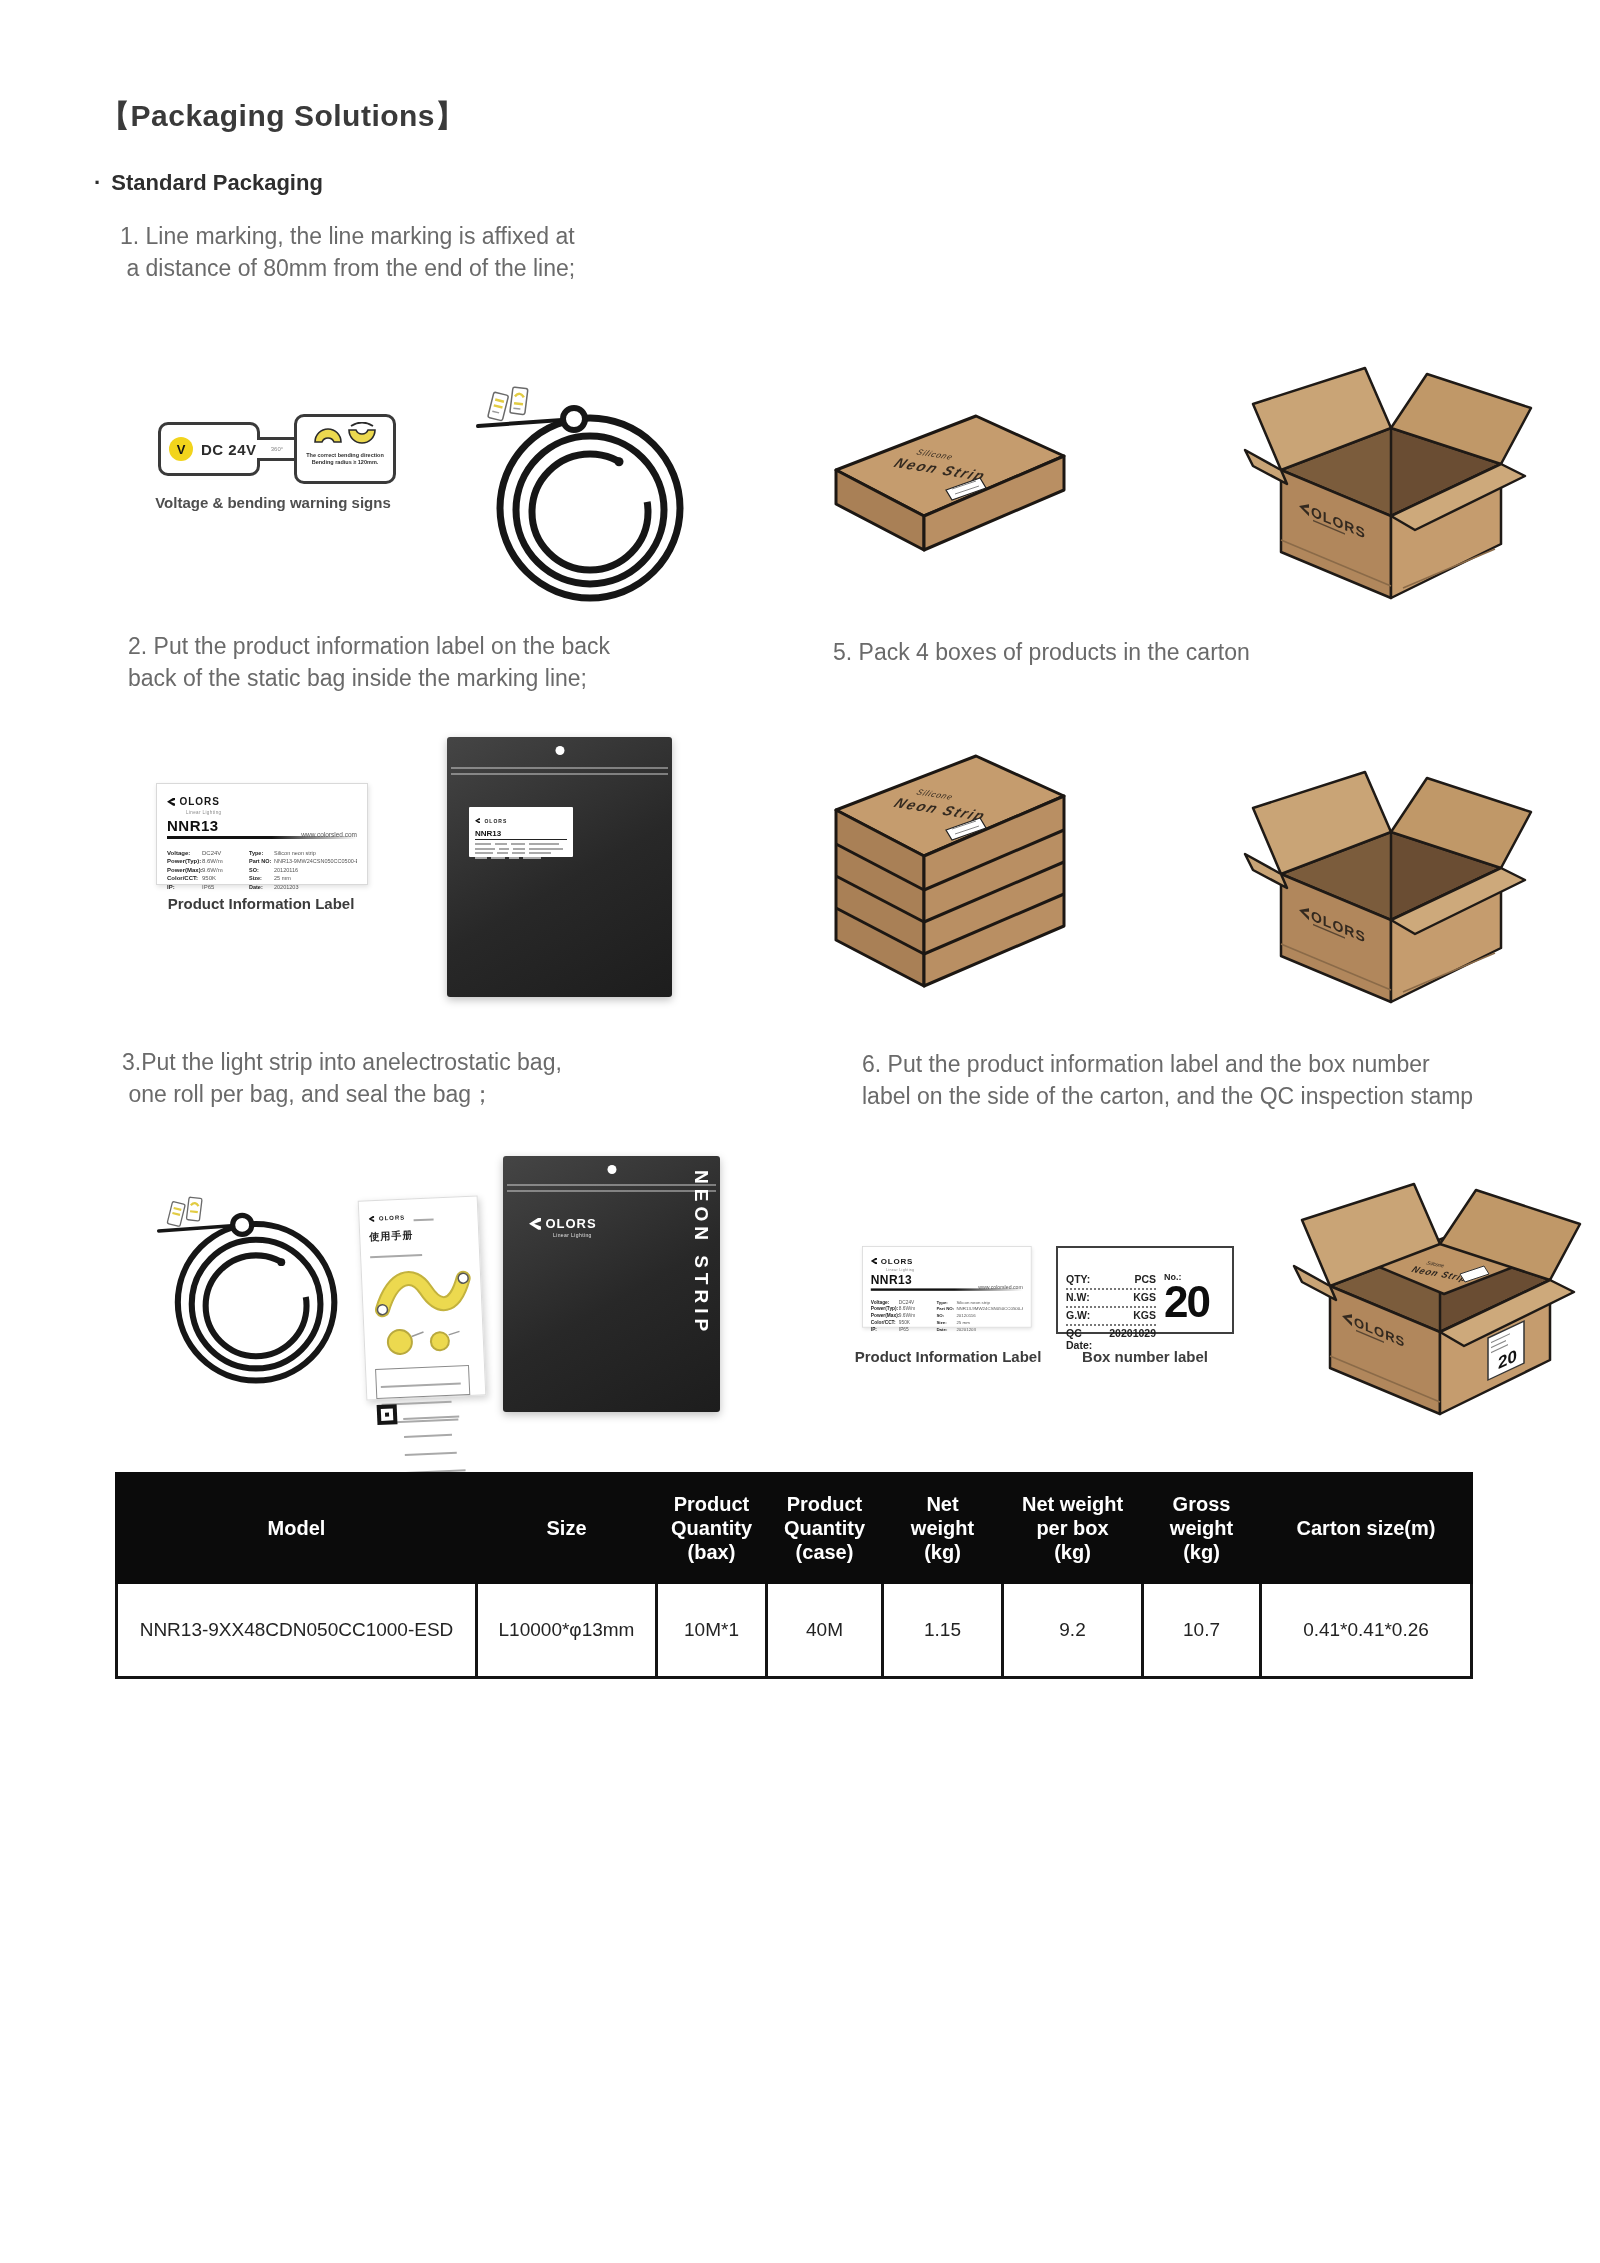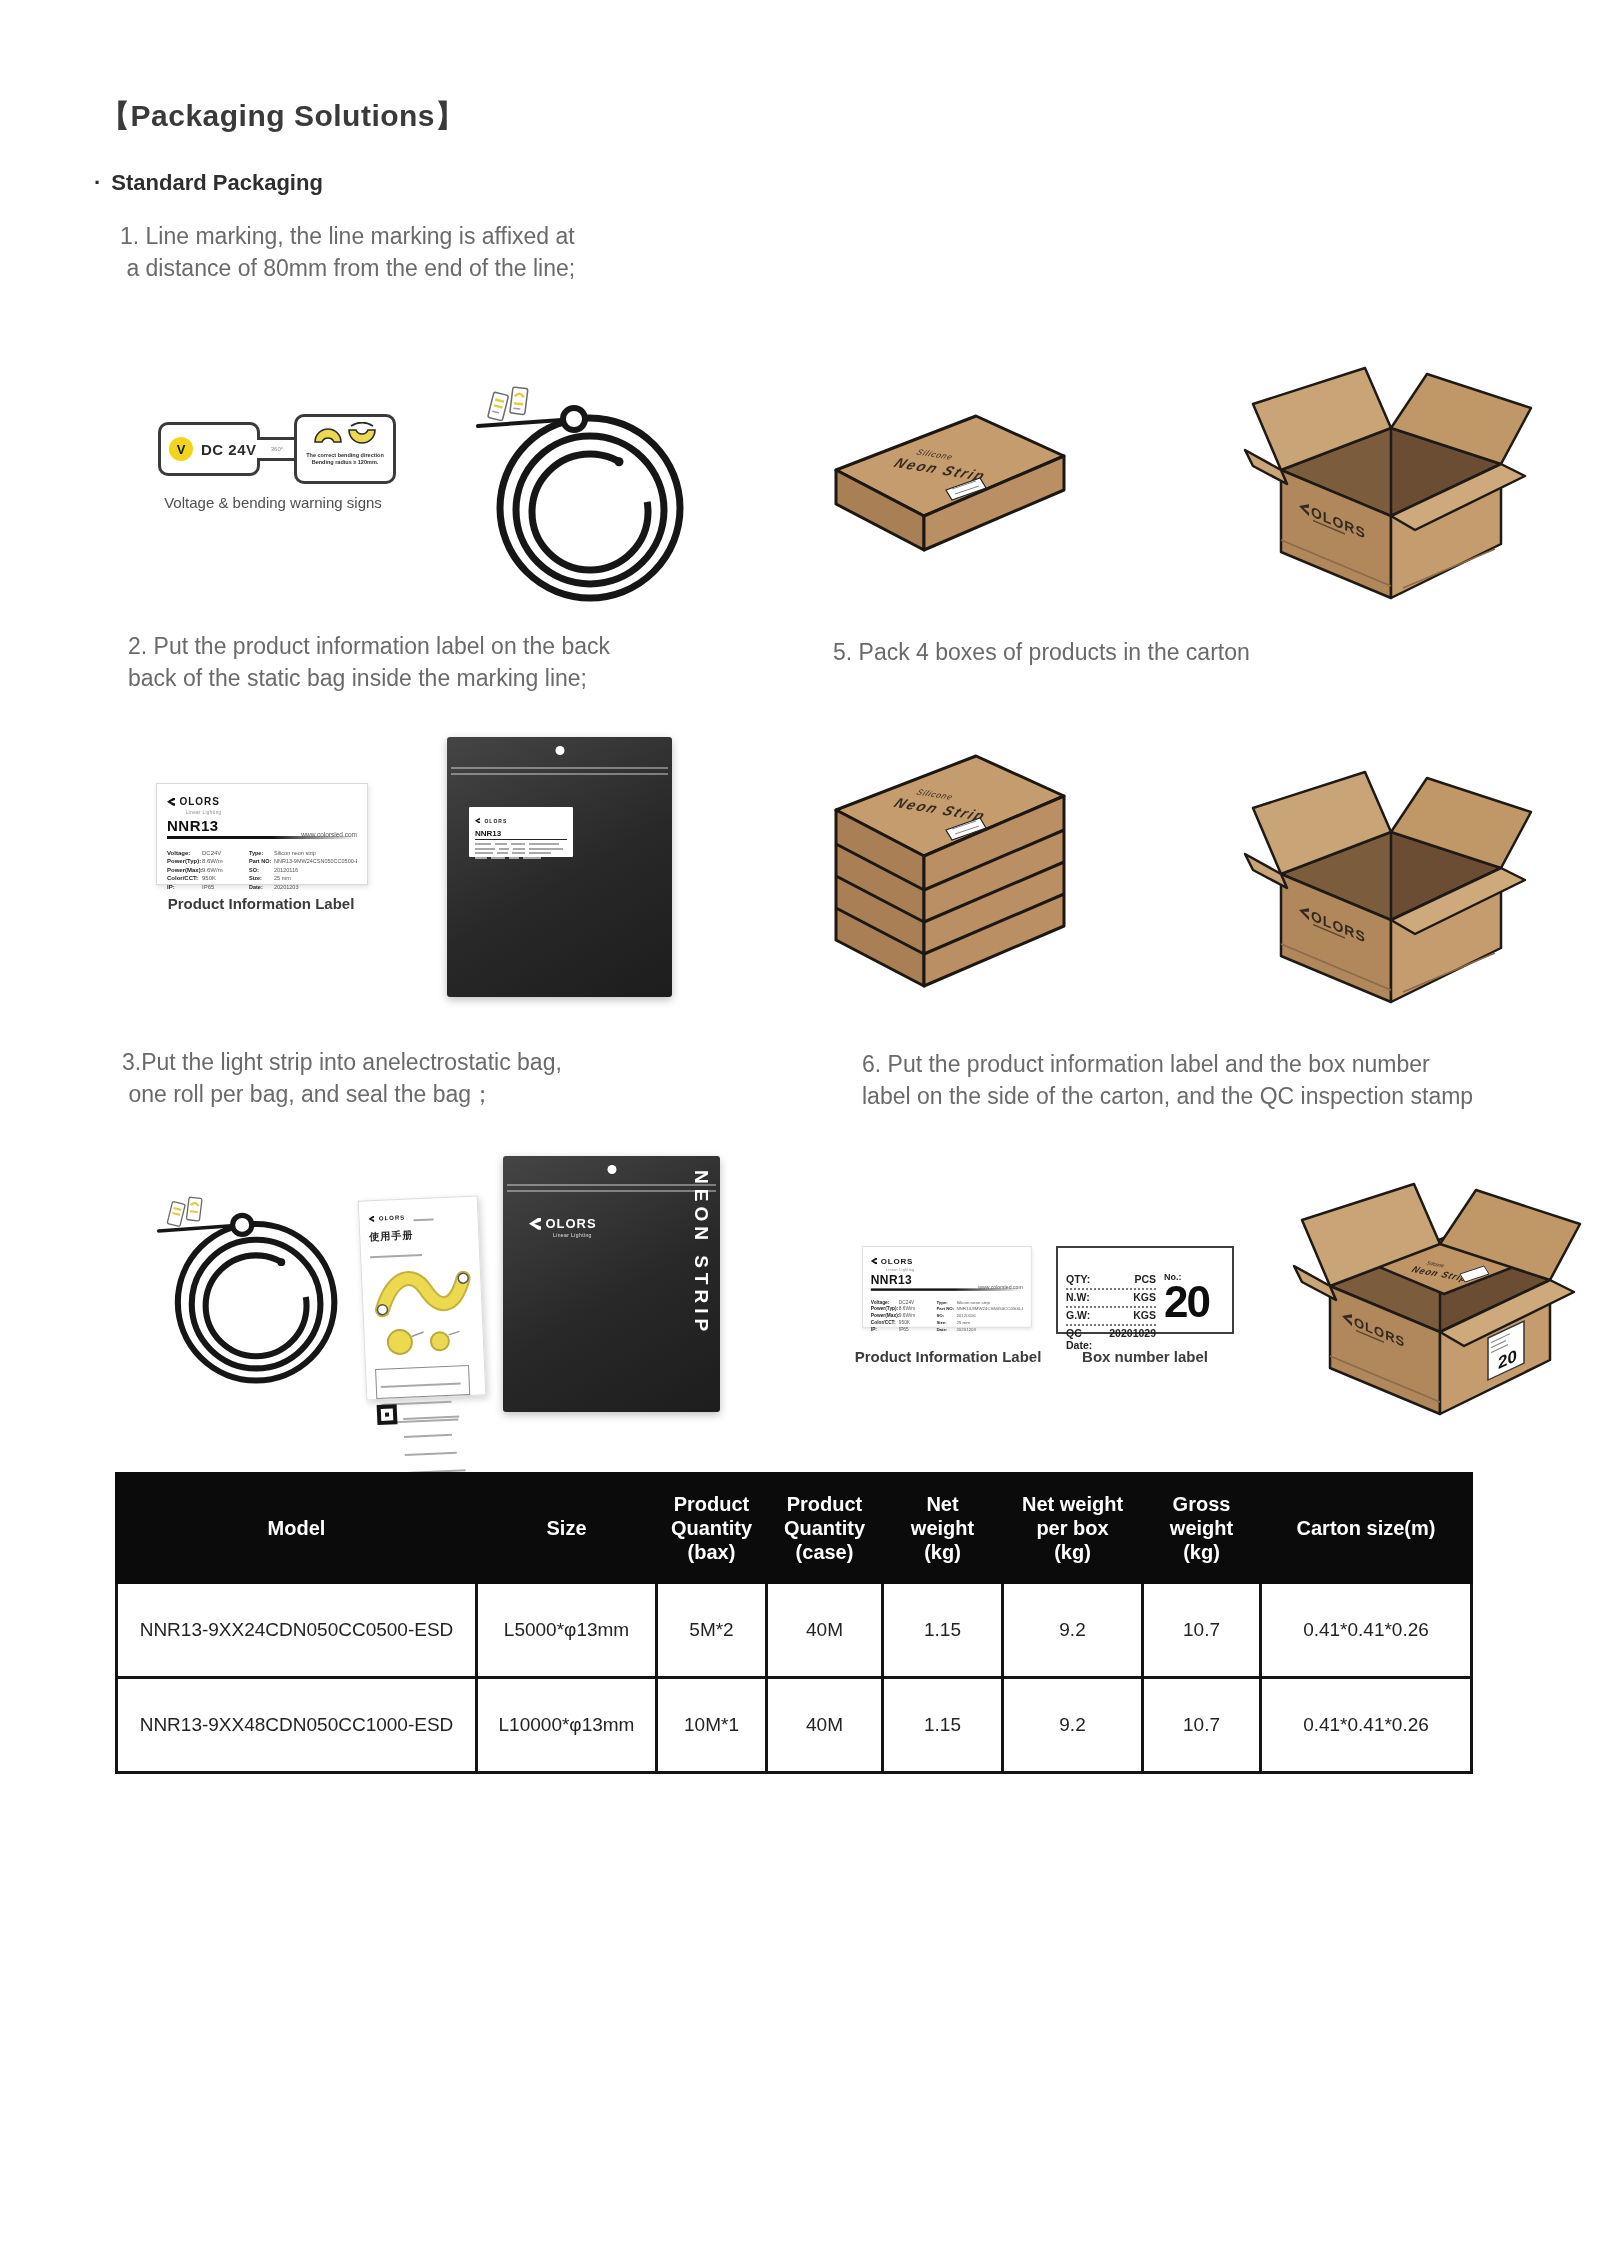--- a/index.html
+++ b/index.html
@@ -5,21 +5,21 @@
   html,body{margin:0;padding:0;background:#fff;}
   .page{position:relative;width:1600px;height:2015px;background:#ffffff;
         font-family:"Liberation Sans",sans-serif;overflow:hidden;}
   .abs{position:absolute;}
 
   .doc-title{font-size:30px;font-weight:700;color:#3a3a3a;letter-spacing:.5px;}
   .section-head{font-size:22px;font-weight:700;color:#2e2e2e;}
   .section-head .dot{margin-right:10px;font-weight:700;}
   .step-text{font-size:23px;line-height:32px;color:#6a6a6a;white-space:pre-wrap;}
   .caption{font-size:15px;color:#3c3c3c;font-weight:600;text-align:center;}
-  .caption.light{font-weight:400;color:#4f4f4f;}
+  .caption.light{font-weight:700;color:#4f4f4f;}
 
   
   .wsign{width:238px;height:78px;}
   .pill{position:absolute;background:#fff;border:3px solid #3a3a3a;border-radius:10px;box-sizing:border-box;}
   .pill.left{left:0;top:10px;width:102px;height:54px;display:flex;align-items:center;padding-left:8px;}
   .vcircle{width:24px;height:24px;border-radius:50%;background:#f2d41c;color:#141414;
            font-weight:800;font-size:13px;display:flex;align-items:center;justify-content:center;flex:0 0 auto;}
   .dcv{margin-left:8px;font-size:15px;font-weight:800;color:#2c2c2c;letter-spacing:.5px;}
   .connector{position:absolute;left:99px;top:25px;width:40px;height:24px;background:#fff;
              border-top:3px solid #3a3a3a;border-bottom:3px solid #3a3a3a;box-sizing:border-box;
@@ -486,30 +486,20 @@
 per box
 (kg)</th>
         <th>Gross
 weight
 (kg)</th>
         <th>Carton size(m)</th>
       </tr>
     </thead>
     <tbody>
       <tr>
-        <td>NNR13-9XX24CDN050CC0500-ESD</td>
-        <td>L5000*φ13mm</td>
-        <td>5M*2</td>
-        <td>40M</td>
-        <td>1.15</td>
-        <td>9.2</td>
-        <td>10.7</td>
-        <td>0.41*0.41*0.26</td>
-      </tr>
-      <tr>
         <td>NNR13-9XX48CDN050CC1000-ESD</td>
         <td>L10000*φ13mm</td>
         <td>10M*1</td>
         <td>40M</td>
         <td>1.15</td>
         <td>9.2</td>
         <td>10.7</td>
         <td>0.41*0.41*0.26</td>
       </tr>
     </tbody>

